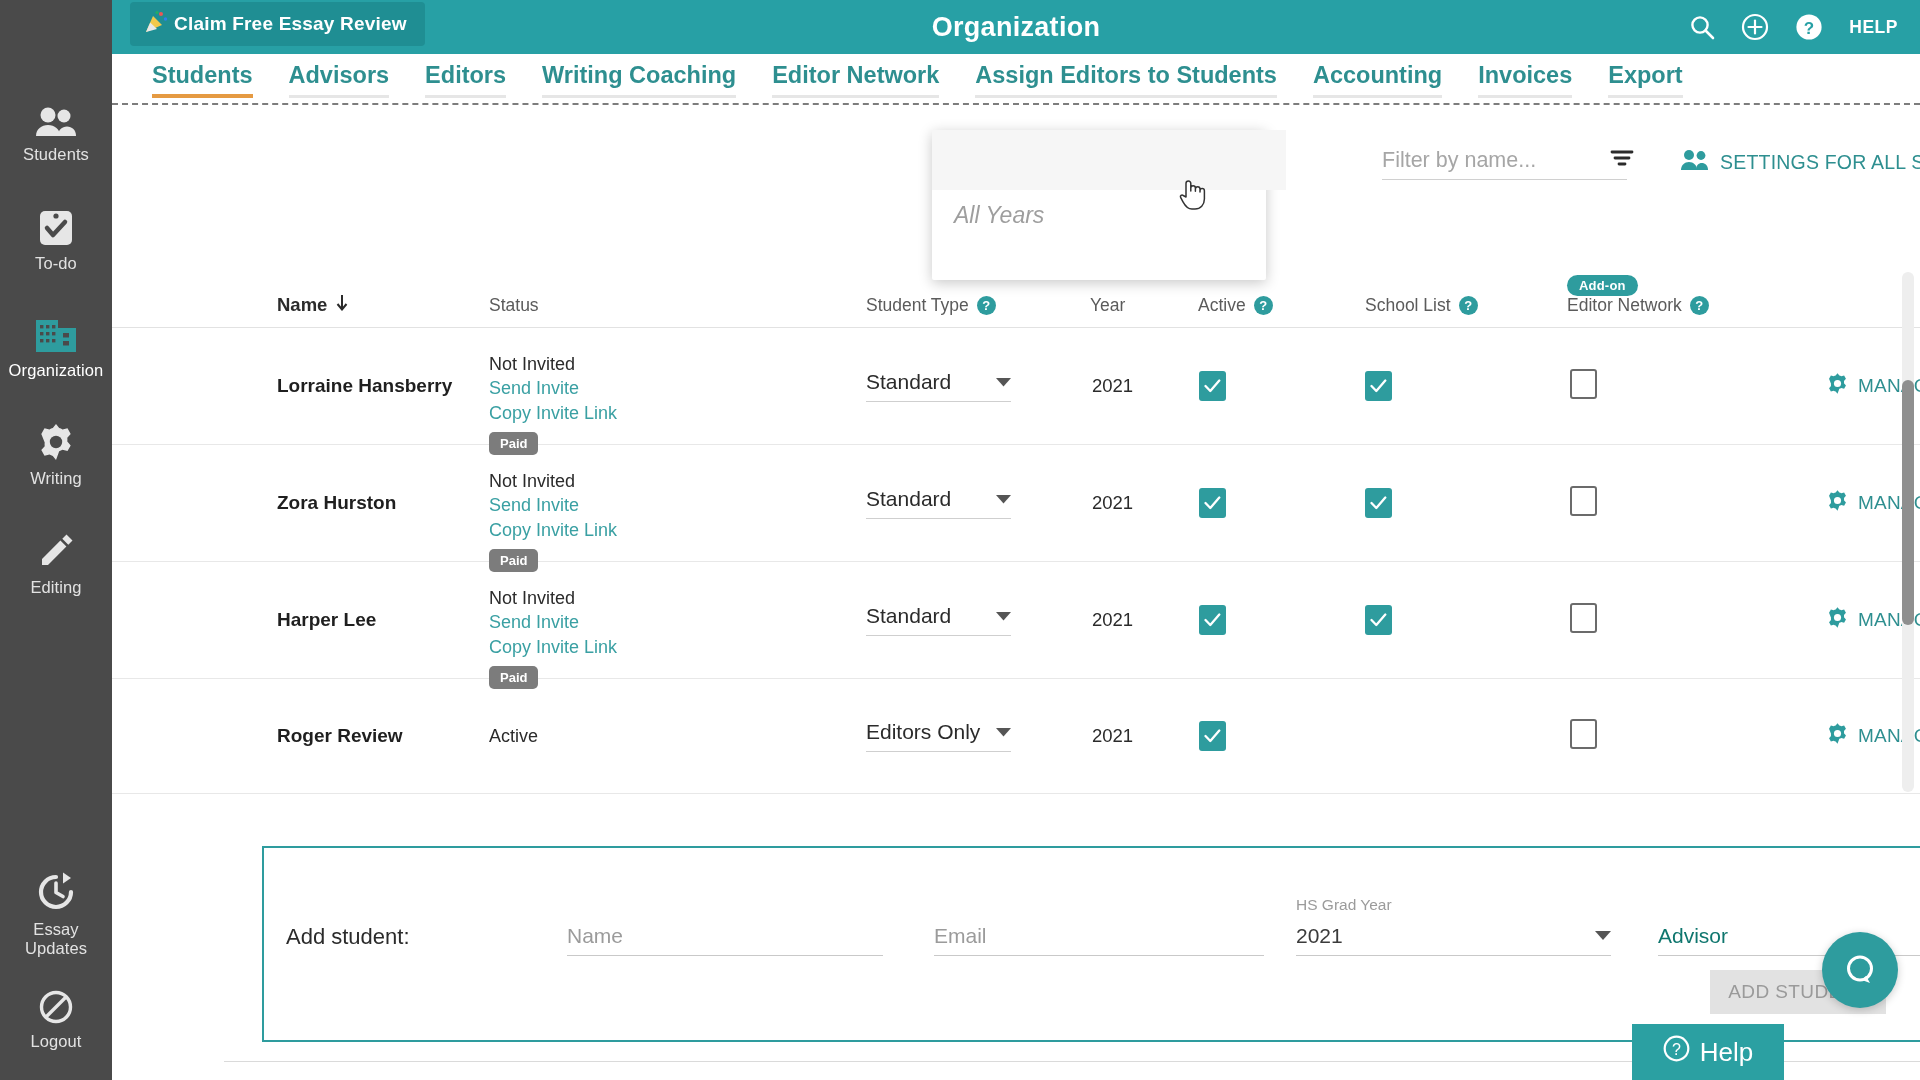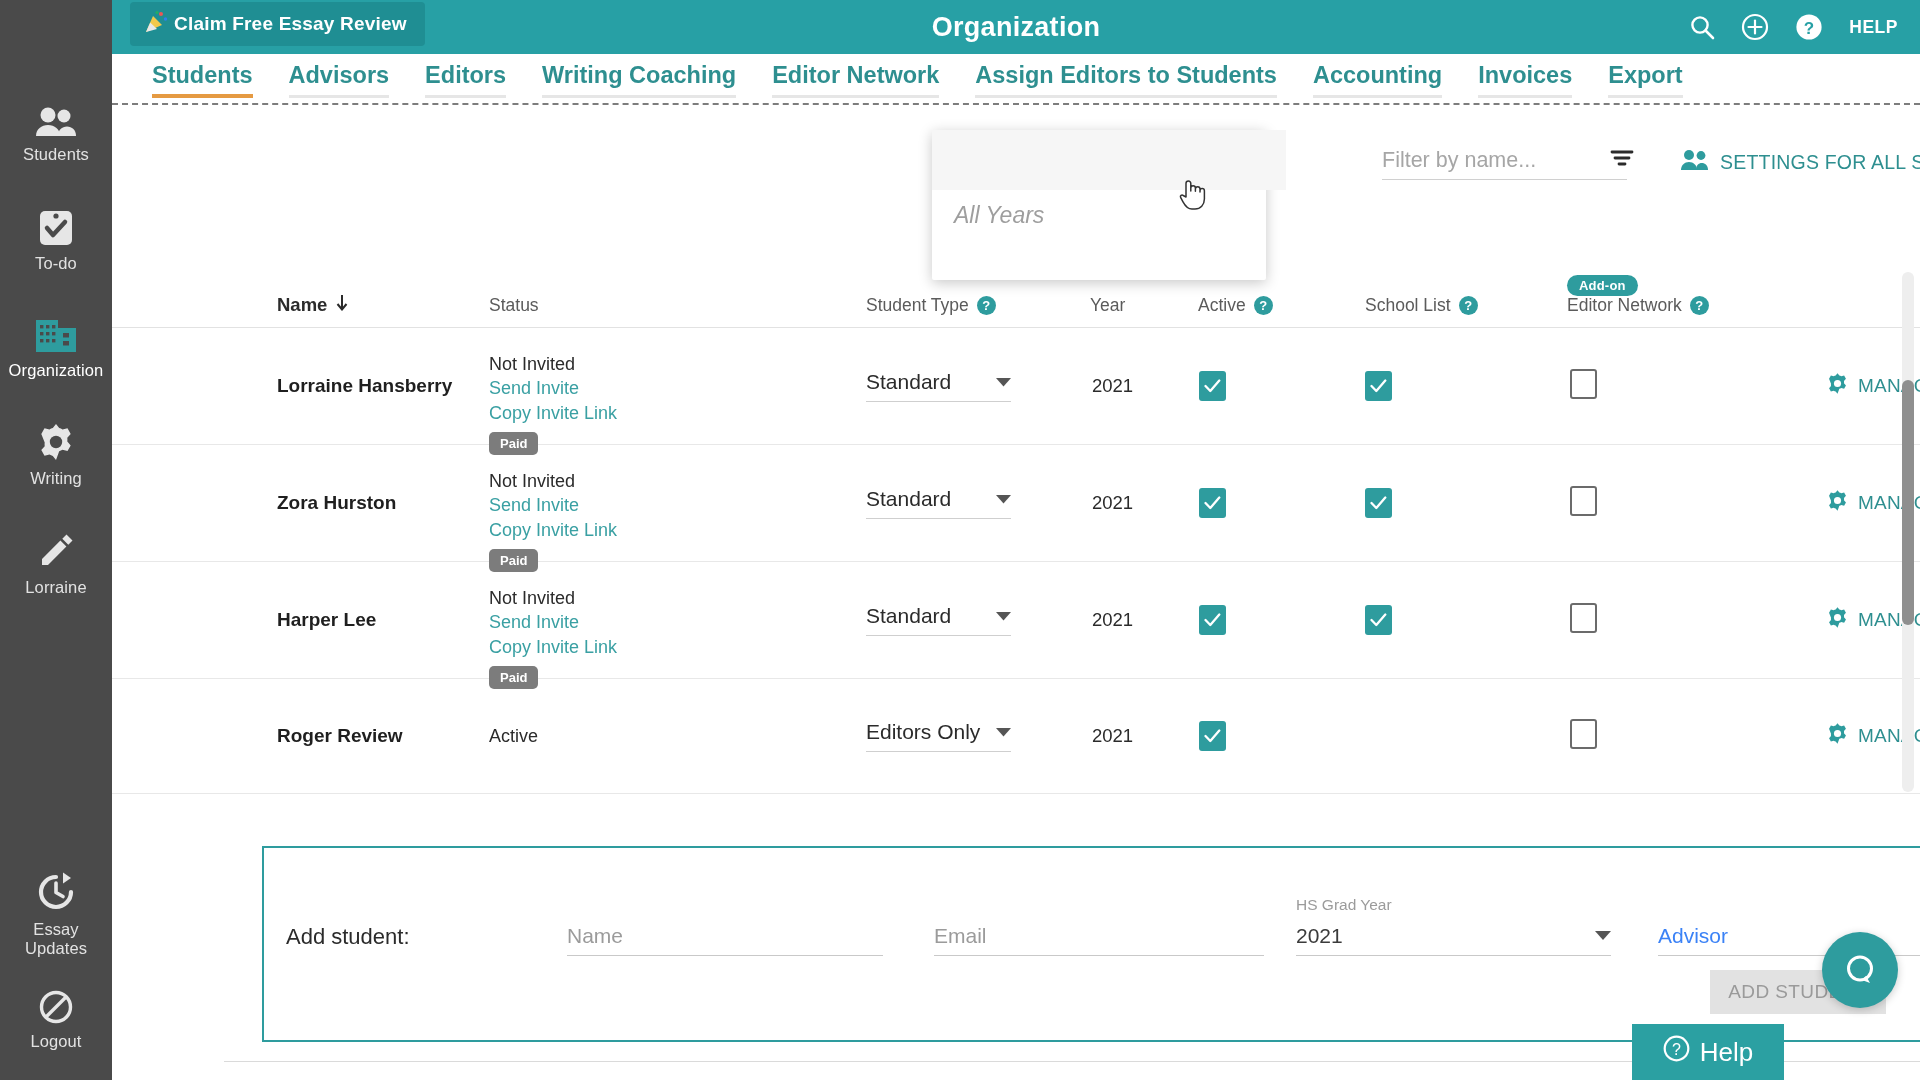--- a/index.html
+++ b/index.html
@@ -244,21 +244,21 @@
     font-family: "Liberation Sans", sans-serif;
   }
   .fld input::placeholder { color: #9b9b9b; }
   .fld-name  { left: 303px; top: 76px; width: 316px; }
   .fld-email { left: 670px; top: 76px; width: 330px; }
   .sel {
     position: absolute; border-bottom: 1px solid #c9c9c9; padding-bottom: 7px;
     display: flex; align-items: center; justify-content: space-between; cursor: pointer;
   }
   .sel .sv { font-size: 21px; color: #3b3b3b; }
-  .sel .sv.ph { color: #3b82f6; }
+  .sel .sv.ph { color: #0f766e; }
   .sel-label { position: absolute; font-size: 15.5px; color: #9b9b9b; }
   .sel-grad  { left: 1032px; top: 76px; width: 315px; }
   .sel-grad-lbl { left: 1032px; top: 48px; }
   .sel-adv   { left: 1394px; top: 76px; width: 308px; }
 
   .addstudent-btn {
     position: absolute; left: 1598px; top: 970px;
     min-width: 176px; height: 44px;
     background: #e2e2e2; color: #9a9a9a;
     font-size: 19px; letter-spacing: .4px;
@@ -349,21 +349,21 @@
       </span>
       <span class="sb-label">Writing</span>
     </div>
 
     <div class="sb-item" style="margin-top:26px;">
       <span class="sb-icon">
         <svg width="40" height="40" viewBox="0 0 40 40">
             <path fill="#e6e6e6" d="M30.5 3.5l6 6-4.2 4.2-6-6zM24.4 9.6l6 6L12 34H6v-6z"></path>
           </svg>
       </span>
-      <span class="sb-label">Lorraine</span>
+      <span class="sb-label">Editing</span>
     </div>
 
     <div class="sb-spacer"></div>
 
     <div class="sb-item">
       <span class="sb-icon">
         <svg width="42" height="42" viewBox="0 0 42 42">
           <path d="M21 6a15 15 0 10 15 15" stroke="#e6e6e6" stroke-width="4.2" fill="none" stroke-linecap="round"></path>
           <path d="M28 1.5l8 5.5-8 5.5z" fill="#e6e6e6"></path>
           <path d="M21 12v9.5l7 4" stroke="#e6e6e6" stroke-width="3.6" fill="none" stroke-linecap="round" stroke-linejoin="round"></path>

